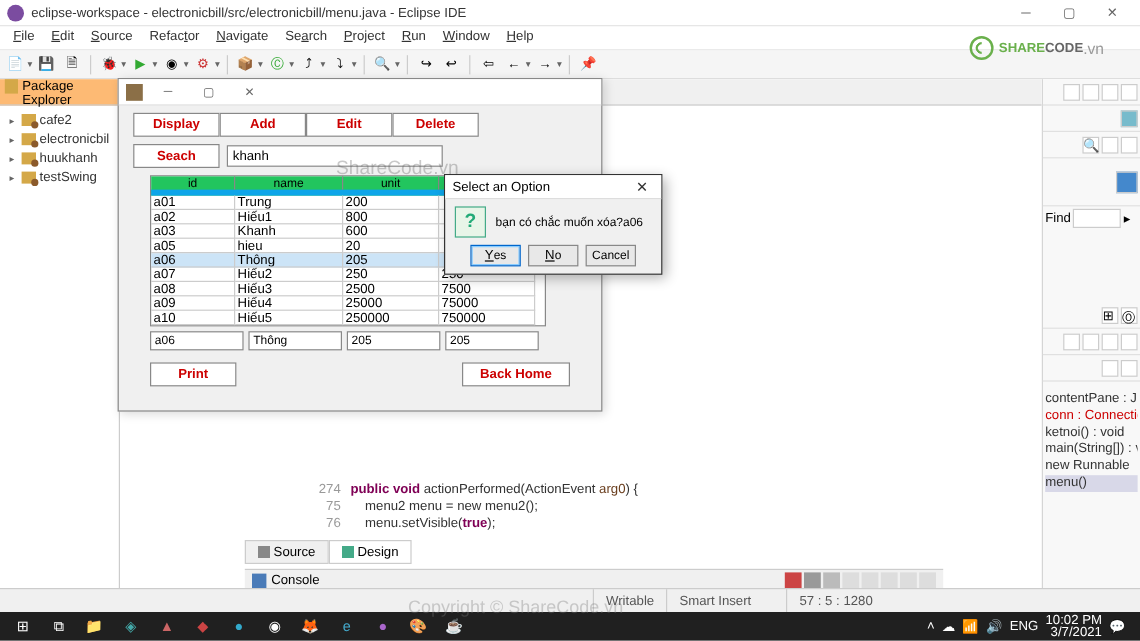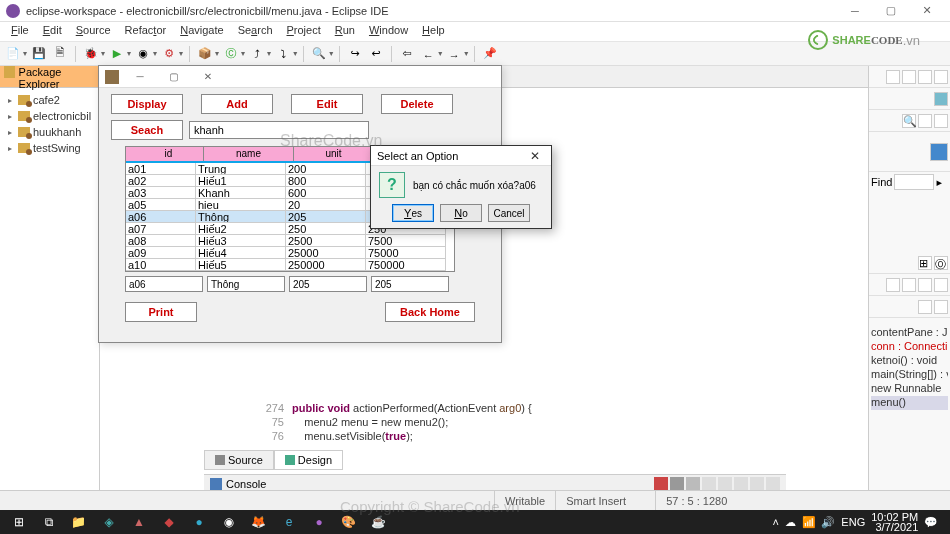--- a/index.html
+++ b/index.html
@@ -75,27 +75,27 @@
 .rightpanels .varlist .vrow.err { color: #c00; }
 
 
 .syswindow { position: absolute; left: 98px; top: 65px; width: 404px; height: 278px; background: #f0f0f0; border: 1px solid #888; box-shadow: 2px 2px 8px rgba(0,0,0,0.15); }
 .syswindow .swhdr { height: 22px; background: #fff; display: flex; align-items: center; padding: 0 6px; border-bottom: 1px solid #ddd; }
 .syswindow .swhdr .swicon { width: 14px; height: 14px; background: #8b6f47; margin-right: 4px; }
 .syswindow .swhdr .swtitle { flex: 1; font-size: 11px; color: #555; }
 .syswindow .swhdr .swbtn { width: 34px; height: 18px; display: flex; align-items: center; justify-content: center; color: #666; font-size: 10px; }
 
 .syswindow .swbody { padding: 6px 12px; }
-.syswindow .btnrow { display: flex; gap: 18px; margin-bottom: 6px; }
+.syswindow .btnrow { display: flex; margin-bottom: 6px; }
 .syswindow .redbtn { width: 72px; height: 20px; border: 1px solid #888; background: #fff; color: #c00; font-weight: bold; font-size: 11px; display: flex; align-items: center; justify-content: center; }
 .syswindow .searchrow { display: flex; gap: 6px; align-items: center; margin-bottom: 6px; }
 .syswindow .searchinput { width: 180px; height: 18px; border: 1px solid #888; padding: 0 4px; font-size: 11px; }
 
 .syswindow .table { width: 330px; margin-left: 14px; border: 1px solid #888; background: #fff; }
-.syswindow .table .thdr { display: flex; background: #f9a8d4; border-bottom: 2px solid #0ea5e9; height: 16px; justify-content: flex-end; }
+.syswindow .table .thdr { display: flex; background: #22c55e; border-bottom: 5px solid #0ea5e9; height: 16px; }
 .syswindow .table .thcell { border-right: 1px solid #888; text-align: center; font-size: 10px; padding: 1px 0; }
 .syswindow .table .trow { display: flex; height: 12px; font-size: 10px; }
 .syswindow .table .trow.selected { background: #cce4f7; }
 .syswindow .table .tcell { border-right: 1px solid #ccc; border-bottom: 1px solid #ccc; padding: 0 2px; overflow: hidden; white-space: nowrap; }
 .syswindow .col1 { width: 70px; }
 .syswindow .col2 { width: 90px; }
 .syswindow .col3 { width: 80px; }
 .syswindow .col4 { width: 80px; }
 
 .syswindow .inputrow { display: flex; gap: 4px; margin-top: 4px; margin-left: 14px; }
@@ -115,21 +115,21 @@
 .dialog .dbtn { width: 42px; height: 18px; border: 1px solid #888; background: #e8e8e8; font-size: 10px; display: flex; align-items: center; justify-content: center; }
 .dialog .dbtn.default { border: 1px solid #06c; box-shadow: inset 0 0 0 1px #8cf; }
 
 
 .watermark1 { position: absolute; left: 280px; top: 132px; font-size: 16px; color: rgba(100,100,100,0.35); z-index: 200; pointer-events: none; font-family: Arial; }
 .watermark2 { position: absolute; left: 340px; top: 498px; font-size: 15px; color: rgba(120,120,120,0.35); z-index: 200; pointer-events: none; font-family: Arial; }
 
 
 .logo { position: absolute; right: 30px; top: 28px; height: 24px; display: flex; align-items: center; font-size: 16px; font-weight: bold; z-index: 50; }
 .logo .g { color: #6ab04c; }
-.logo .d { color: #666; font-family: Liberation Serif, serif; }
+.logo .d { color: #666; }
 .logo .vn { color: #999; font-size: 13px; font-weight: normal; }
 .logo .licon { width: 20px; height: 20px; border: 2px solid #6ab04c; border-radius: 50%; margin-right: 4px; position: relative; }
 .logo .licon::after { content: ""; position: absolute; inset: 3px; border: 2px solid #6ab04c; border-radius: 50%; border-top-color: transparent; border-right-color: transparent; transform: rotate(45deg); }
 
 
 .statusbar { position: absolute; bottom: 24px; left: 0; right: 0; height: 20px; background: #f0f0f0; border-top: 1px solid #ccc; display: flex; align-items: center; font-size: 10px; color: #555; }
 .statusbar .scell { border-left: 1px solid #ccc; padding: 0 10px; height: 100%; display: flex; align-items: center; }
 
 
 .taskbar { position: absolute; bottom: 0; left: 0; right: 0; height: 24px; background: #202020; display: flex; align-items: center; padding: 0 4px; }

